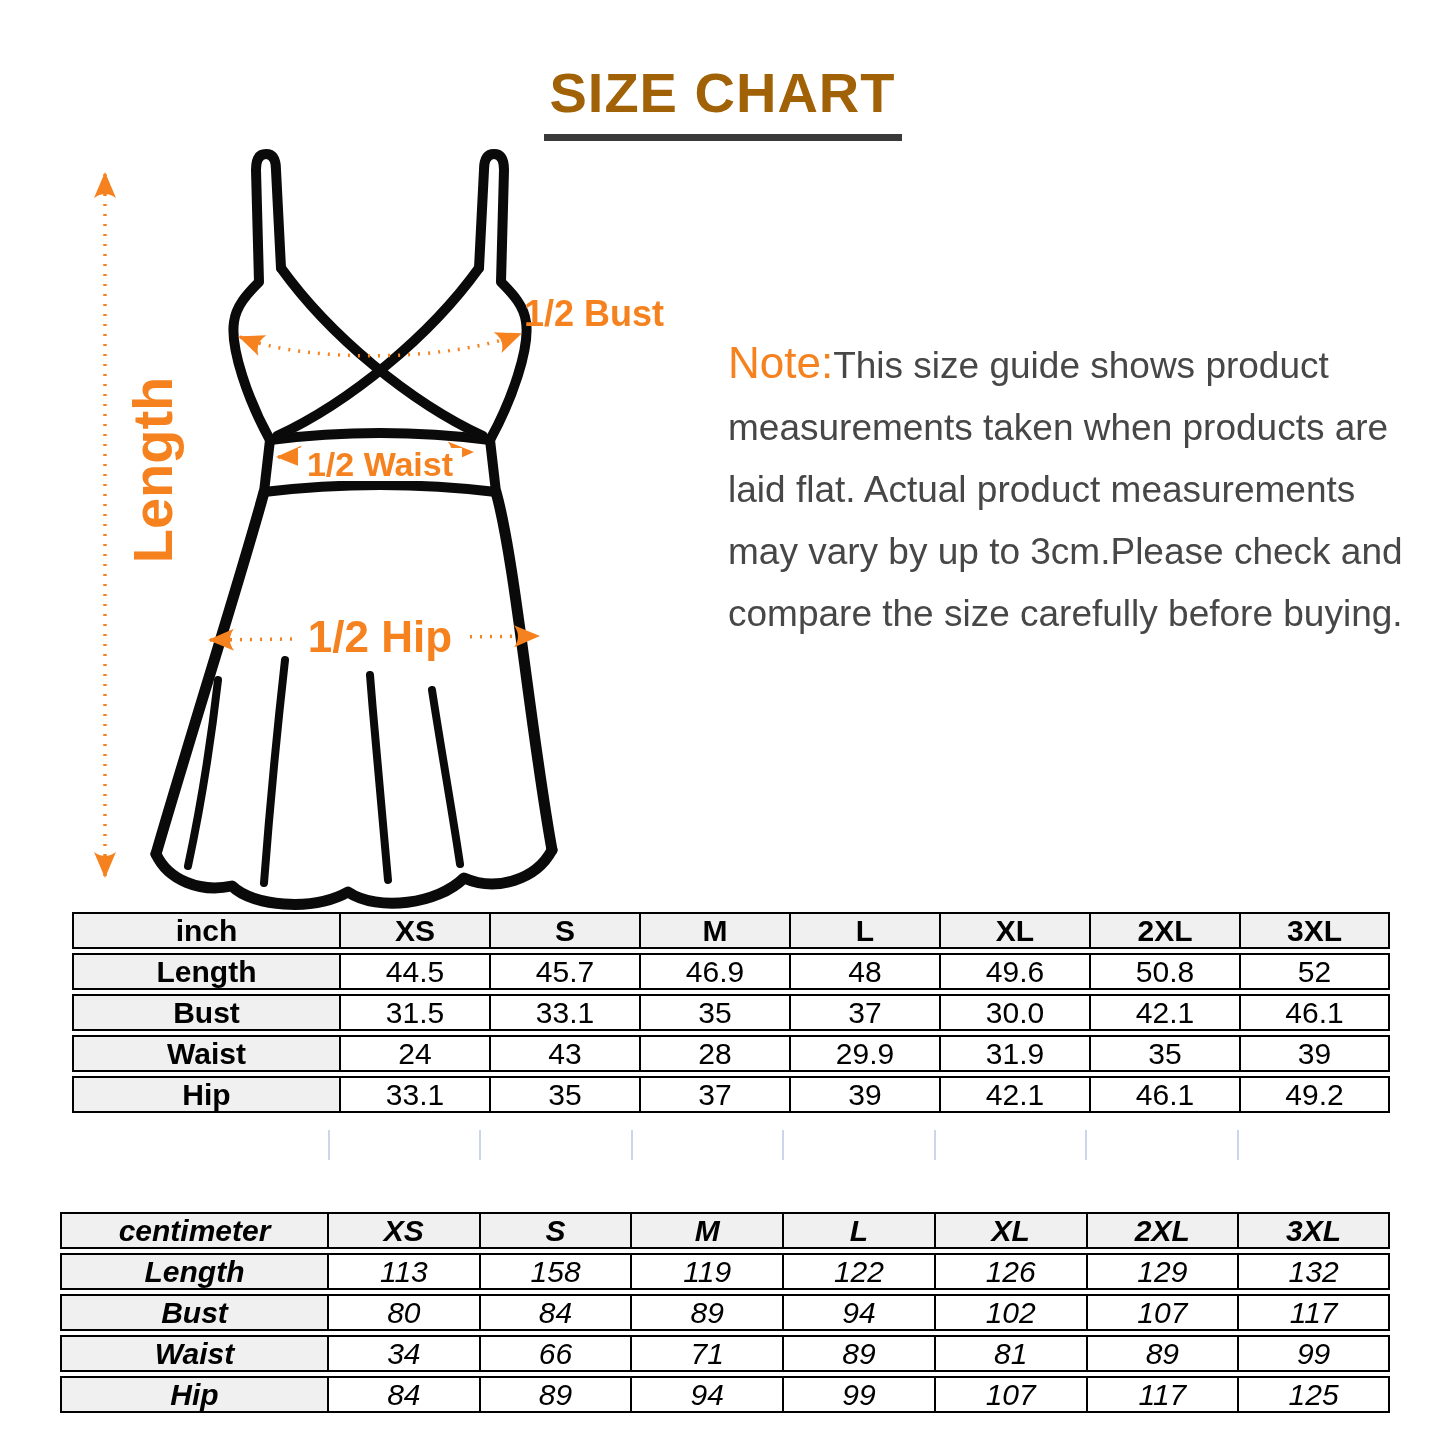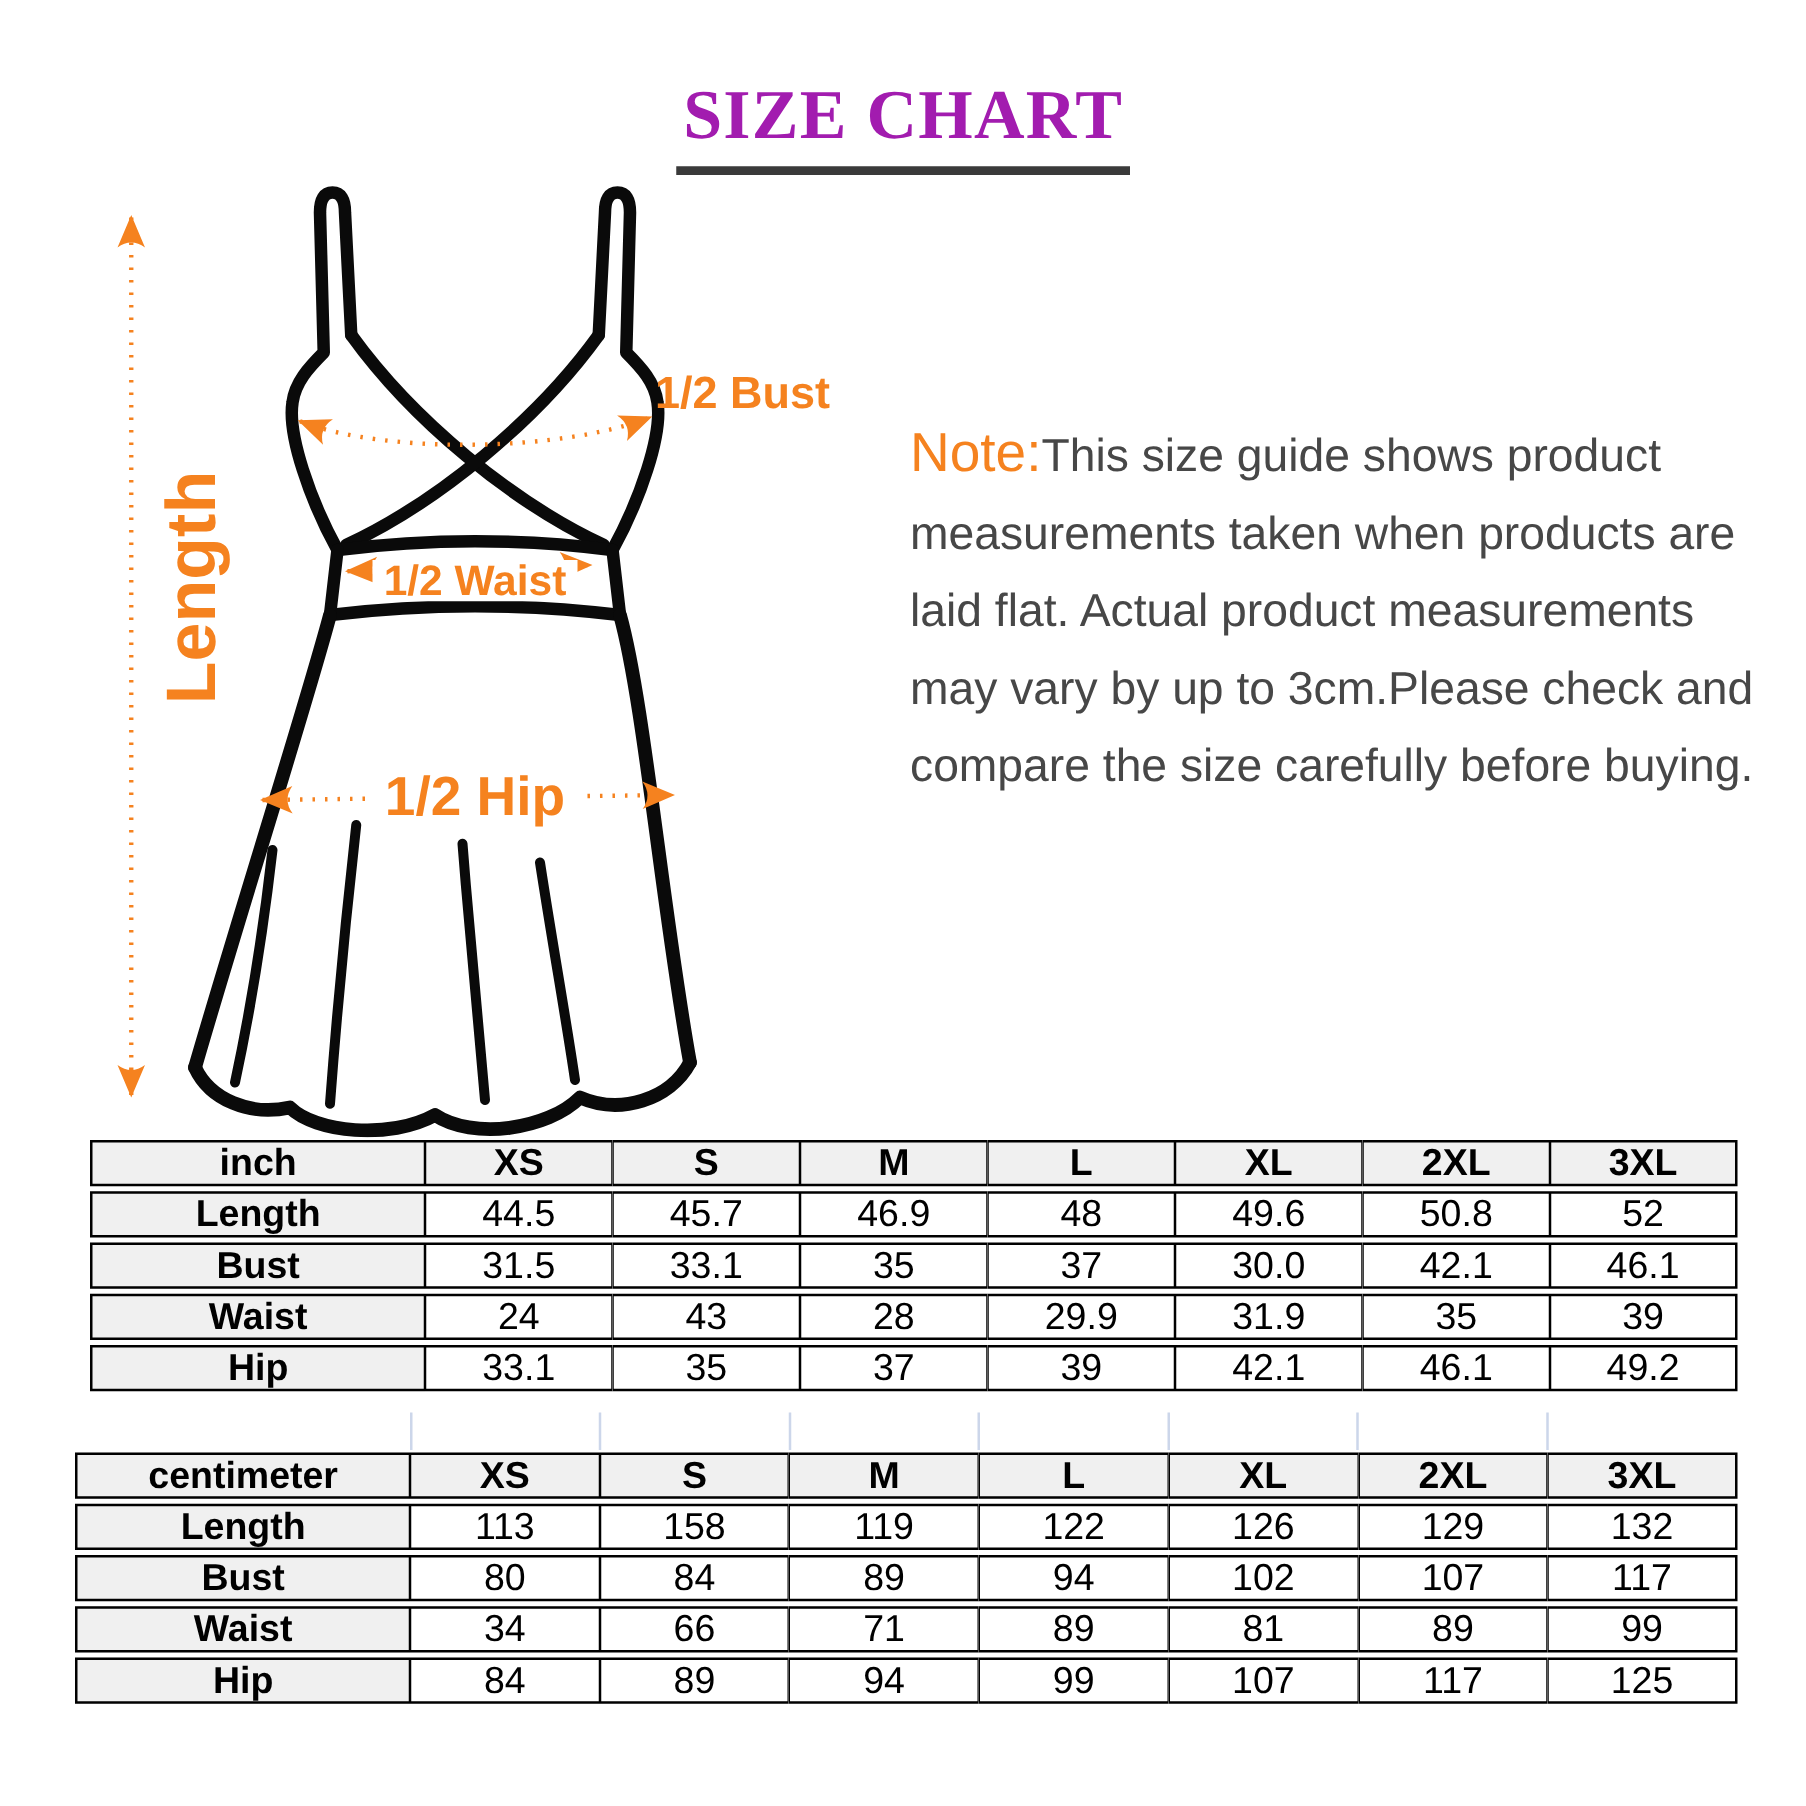--- a/index.html
+++ b/index.html
@@ -2,36 +2,36 @@
 <html><head>
 <meta charset="utf-8">
 <style>
   html,body{margin:0;padding:0;background:#fff;}
   .page{position:relative;width:1445px;height:1445px;background:#fff;overflow:hidden;
         font-family:"Liberation Sans",sans-serif;}
 
   
   .title-wrap{position:absolute;left:0;top:60px;width:100%;text-align:center;}
   .title-wrap h1{display:inline-block;margin:0;font-size:56px;font-weight:bold;
-        color:#a21caf;letter-spacing:1px;border-bottom:7px solid #3a3a3a;
-        padding:0 6px 9px 6px;font-family:Liberation Serif, serif;}
+        color:#a16207;letter-spacing:1px;border-bottom:7px solid #3a3a3a;
+        padding:0 6px 9px 6px;}
 
   
   .note{position:absolute;left:728px;top:308px;width:690px;line-height:62px;
         color:#474747;font-size:37px;margin-top:24px;}
   .note .note-label{color:#F5821F;font-size:44px;}
 
   
   .diagram{position:absolute;left:60px;top:140px;}
 
   
   table.size-table{position:absolute;left:60px;width:1330px;table-layout:fixed;
         border-collapse:separate;border-spacing:0 4px;font-size:30px;color:#000;}
   table.t-inch{top:908px;padding-left:12px;}
-  table.t-cm{top:1158px;}
+  table.t-cm{top:1208px;font-style:italic;}
   .size-table th,.size-table td{height:33px;line-height:33px;padding:0;margin:0;
         text-align:center;vertical-align:middle;overflow:hidden;
         border:2px solid #000;border-left-width:1px;border-right-width:1px;}
   .size-table th:first-child,.size-table td:first-child{border-left-width:2px;}
   .size-table th:last-child,.size-table td:last-child{border-right-width:2px;}
   .size-table th{background:#f0f0f0;font-weight:bold;}
   .size-table td{background:#fff;font-weight:normal;}
   .size-table td.rowlabel{background:#f0f0f0;font-weight:bold;}
 
   

